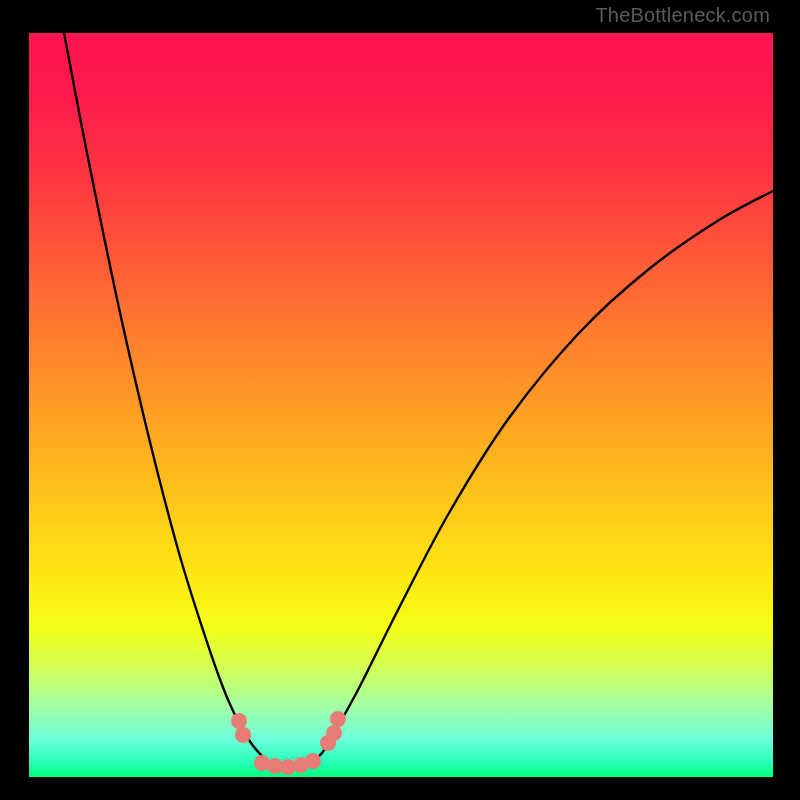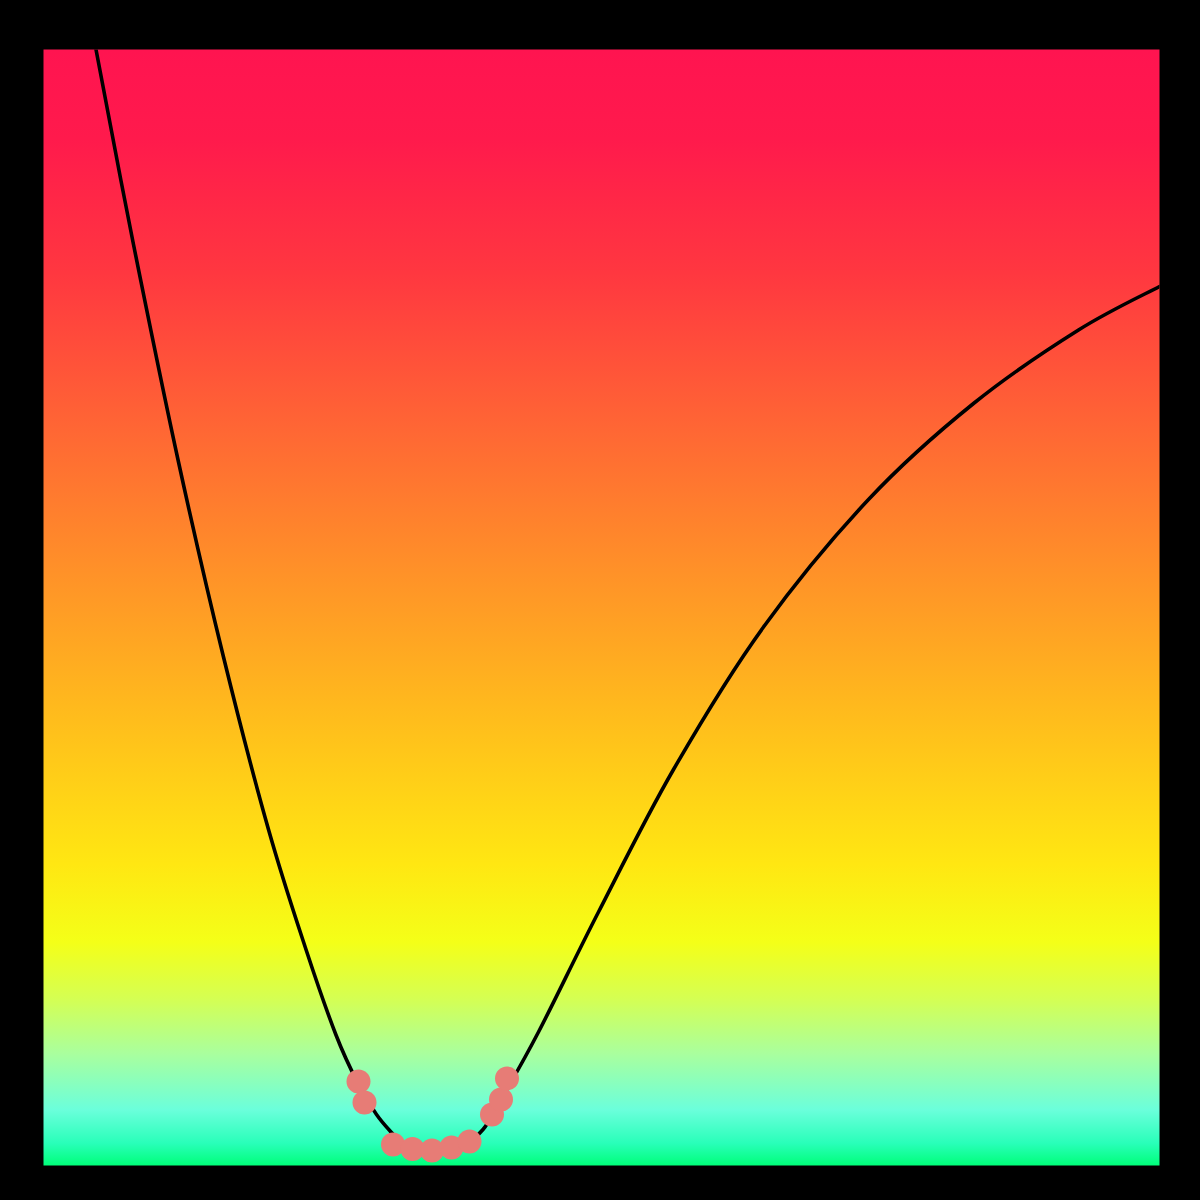--- a/index.html
+++ b/index.html
@@ -61,20 +61,21 @@
   svg.curve {
     position: absolute;
     top: 0;
     left: 0;
   }
 </style>
 </head>
 <body>
 
 <div class="frame">
+  <div class="watermark">TheBottleneck.com</div>
 
   <div class="plot-wrap">
     <div class="gradient-bg"></div>
     <svg class="curve" width="744" height="744" viewBox="0 0 744 744">
       <path id="curve-path" fill="none" stroke="#000000" stroke-width="2.4" stroke-linecap="round" d="M 35 0 C 39.2 21.7, 50.8 84.2, 60 130 C 69.2 175.8, 80.0 229.2, 90 275 C 100.0 320.8, 110.0 364.2, 120 405 C 130.0 445.8, 140.8 487.5, 150 520 C 159.2 552.5, 167.5 577.2, 175 600 C 182.5 622.8, 189.2 642.0, 195 657 C 200.8 672.0, 205.5 681.2, 210 690 C 214.5 698.8, 218.3 704.7, 222 710 C 225.7 715.3, 229.0 718.7, 232 722 C 235.0 725.3, 237.0 728.2, 240 730 C 243.0 731.8, 245.8 732.5, 250 733 C 254.2 733.5, 260.0 733.5, 265 733 C 270.0 732.5, 275.3 732.2, 280 730 C 284.7 727.8, 288.8 725.0, 293 720 C 297.2 715.0, 298.8 710.8, 305 700 C 311.2 689.2, 319.2 675.8, 330 655 C 340.8 634.2, 355.0 604.2, 370 575 C 385.0 545.8, 401.7 511.7, 420 480 C 438.3 448.3, 458.3 415.0, 480 385 C 501.7 355.0, 526.7 324.8, 550 300 C 573.3 275.2, 596.7 254.8, 620 236 C 643.3 217.2, 669.3 200.0, 690 187 C 710.7 174.0, 735.0 162.8, 744 158"></path>
       <g id="markers">
           <circle cx="210" cy="688" r="8" fill="#e77c76"></circle>
           <circle cx="214" cy="702" r="8" fill="#e77c76"></circle>
           <circle cx="233" cy="730" r="8" fill="#e77c76"></circle>
           <circle cx="246" cy="733" r="8" fill="#e77c76"></circle>

